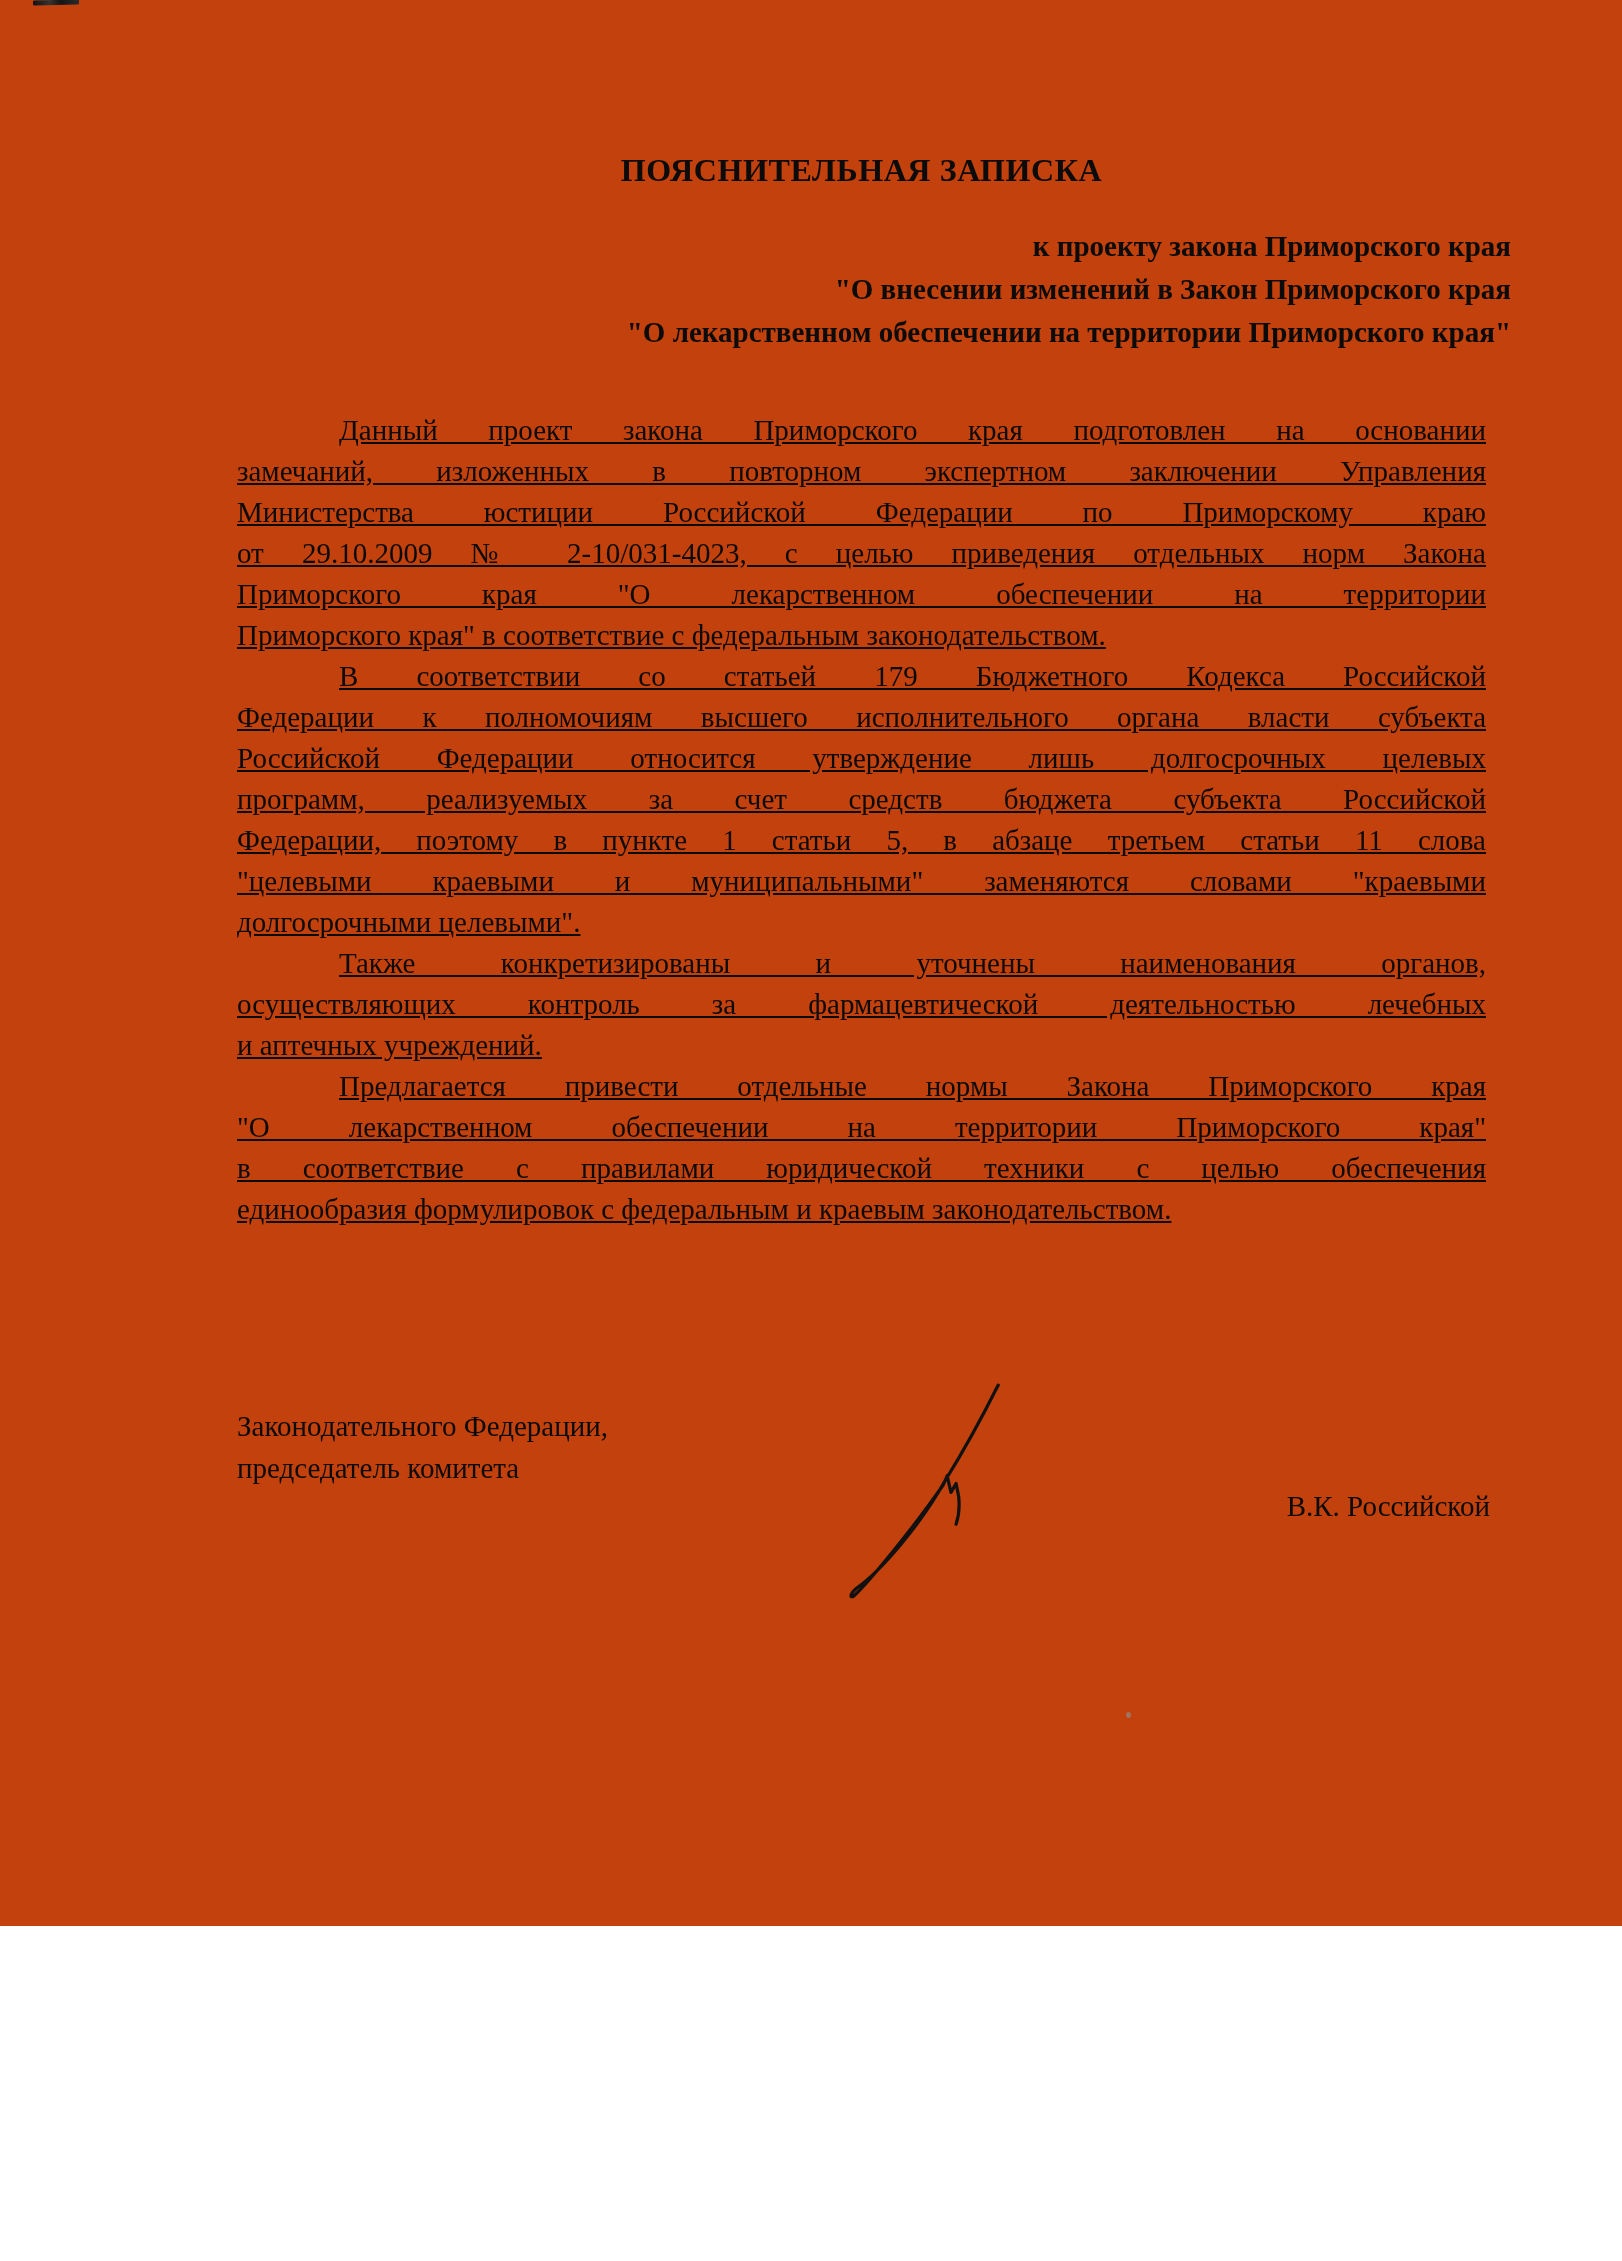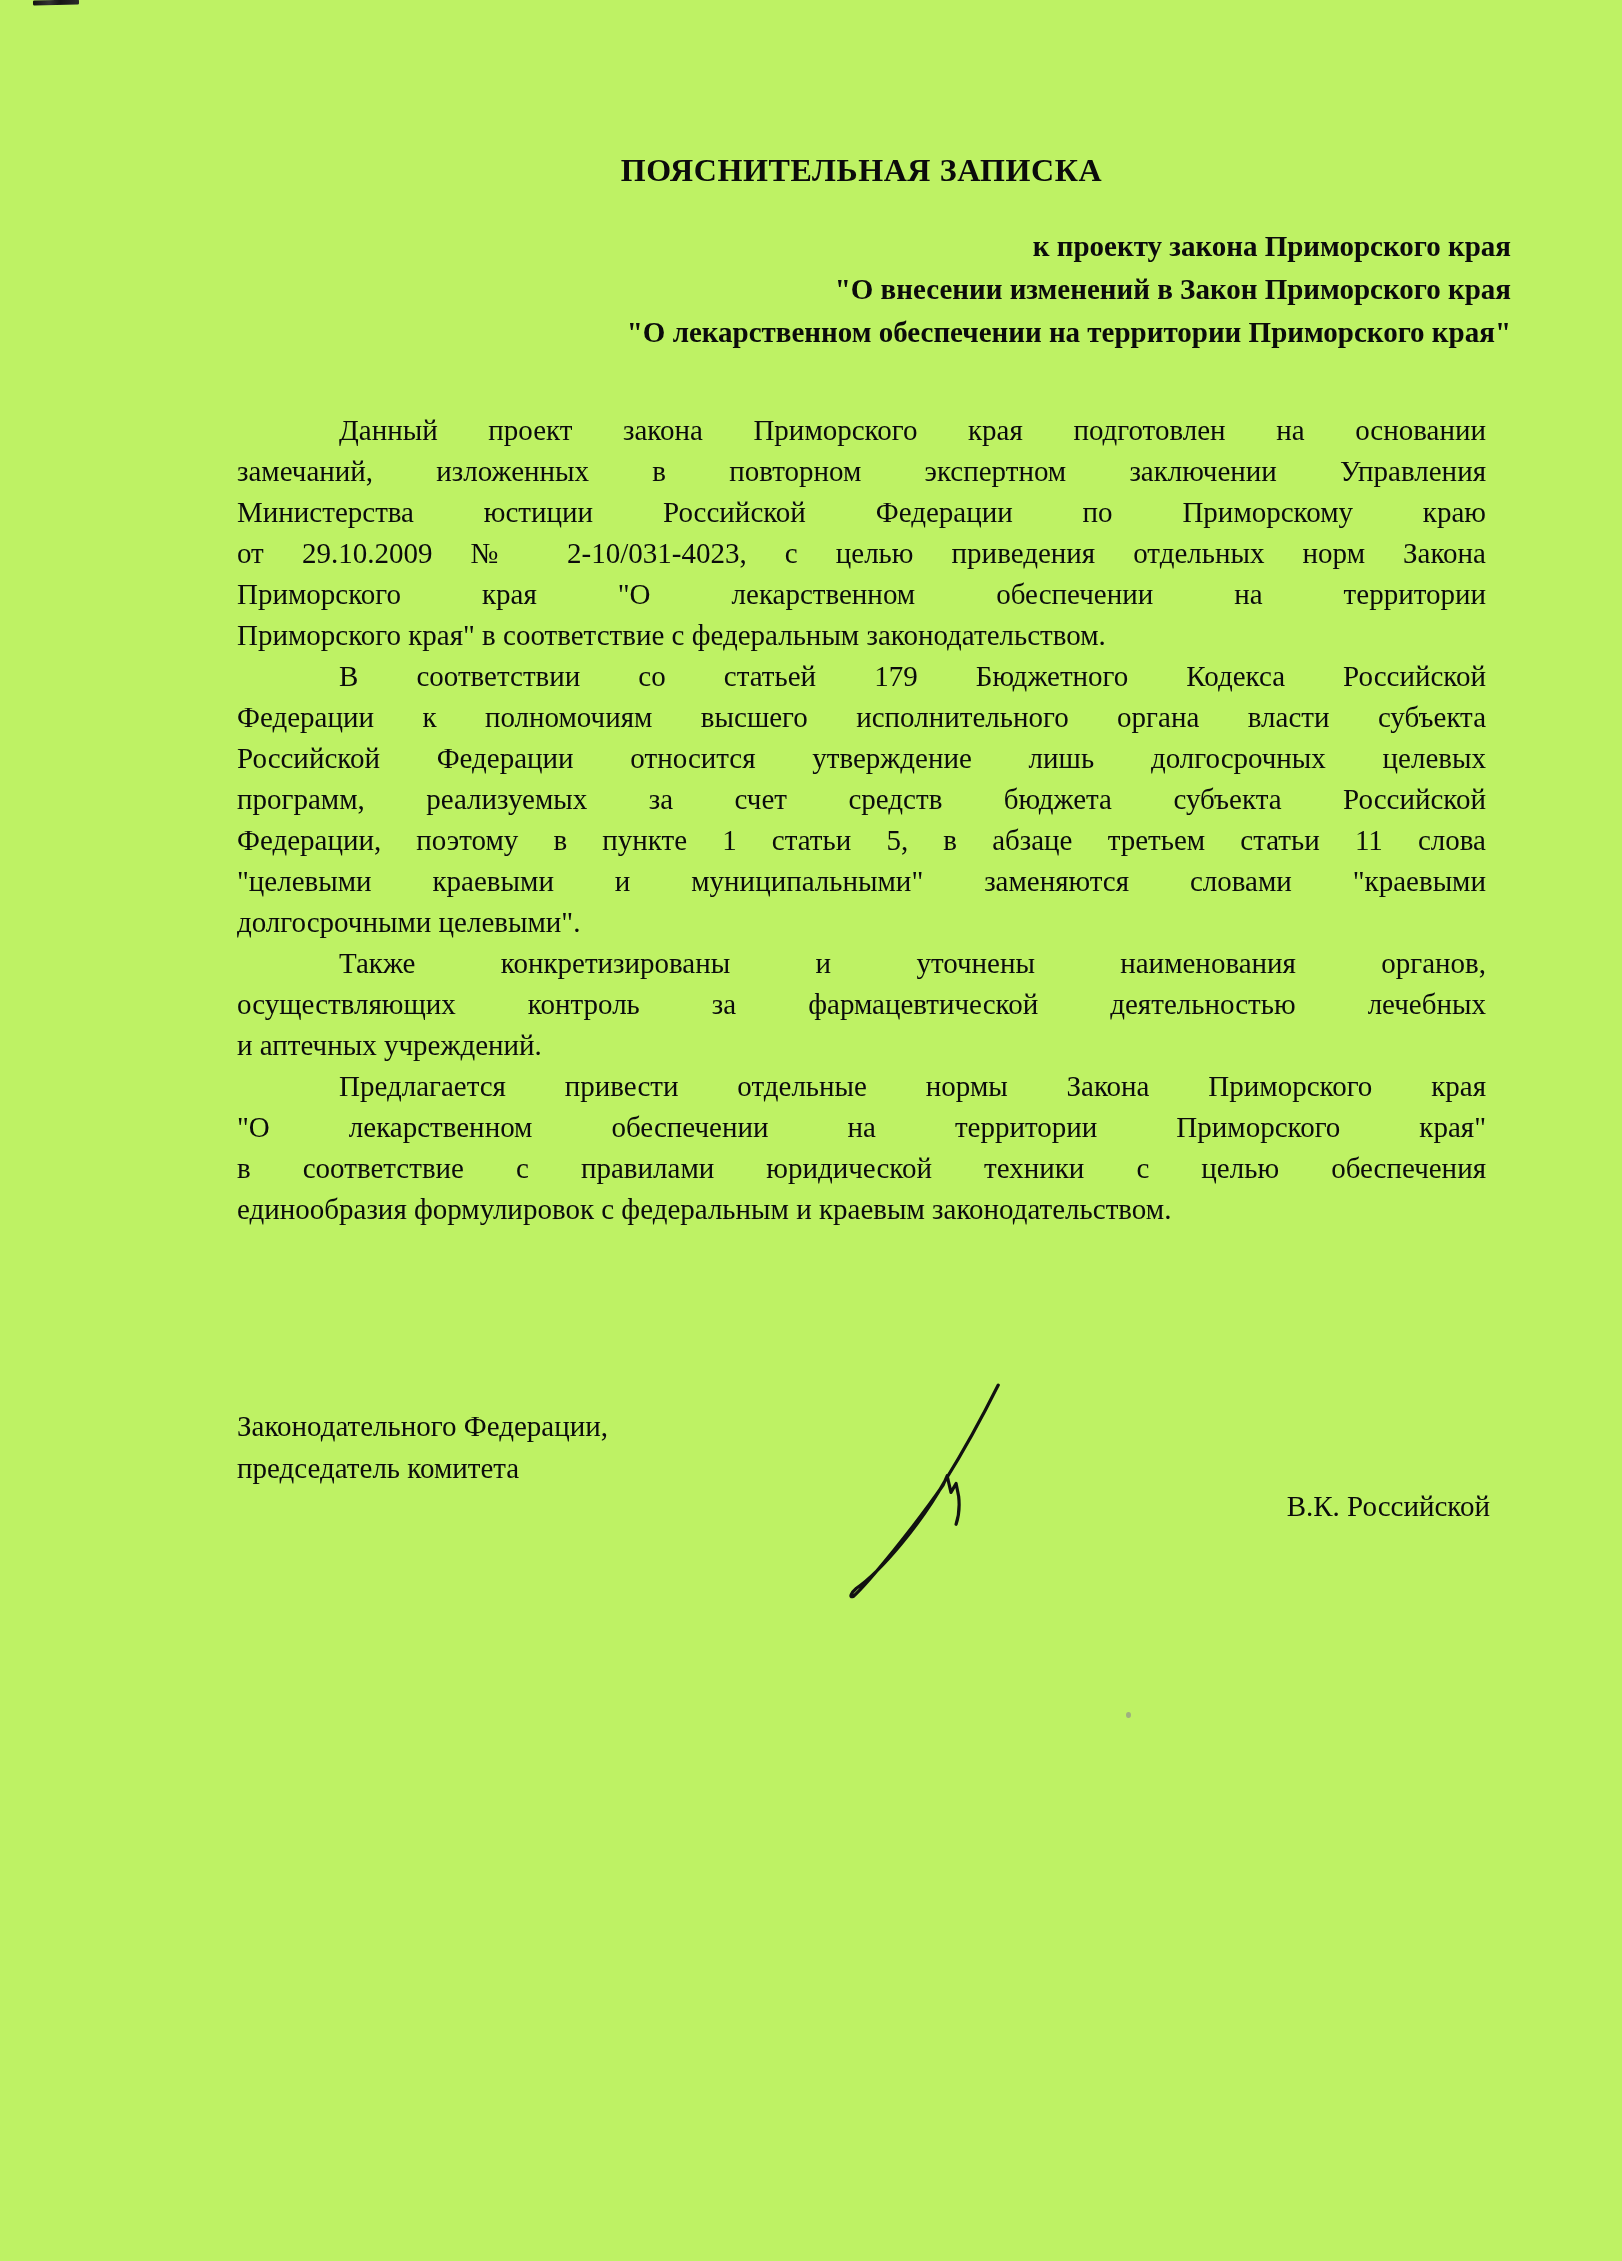--- a/index.html
+++ b/index.html
@@ -1,20 +1,20 @@
 <!DOCTYPE html>
 <html style="font-size:10.2px"><head>
 <meta charset="utf-8">
 <style>
   html, body { margin: 0; padding: 0; background: #ffffff; }
   .page {
     position: relative;
     width: 1623px;
-    height: 2261px;
-    background: #bef264;
+    height: 1926px;
+    background: #c2410c;
     font-family: "Liberation Serif", serif;
     color: #0b0b0b;
     overflow: hidden;
   }
   .scan-smudge {
     position: absolute;
     left: 33px; top: 0px;
     width: 46px; height: 5.1px;
     background: linear-gradient(90deg, #111 0%, #333 35%, #161616 60%, #2a2a2a 100%);
     transform: rotate(-1.2deg);
@@ -36,20 +36,21 @@
     text-align: right;
     font-size: 29px;
     font-weight: bold;
     line-height: 43px;
   }
   .doc-body {
     position: absolute;
     top: 410px; left: 237px; width: 1249px;
     font-size: 29px;
     line-height: 41px;
+    text-decoration: underline;
   }
   .paragraph { margin: 0; }
   .body-line {
     text-align: justify;
     text-align-last: justify;
     text-justify: inter-word;
   }
   .body-line.last { text-align-last: left; }
   .body-line.indent { text-indent: 102px; }
   .sign-position {

